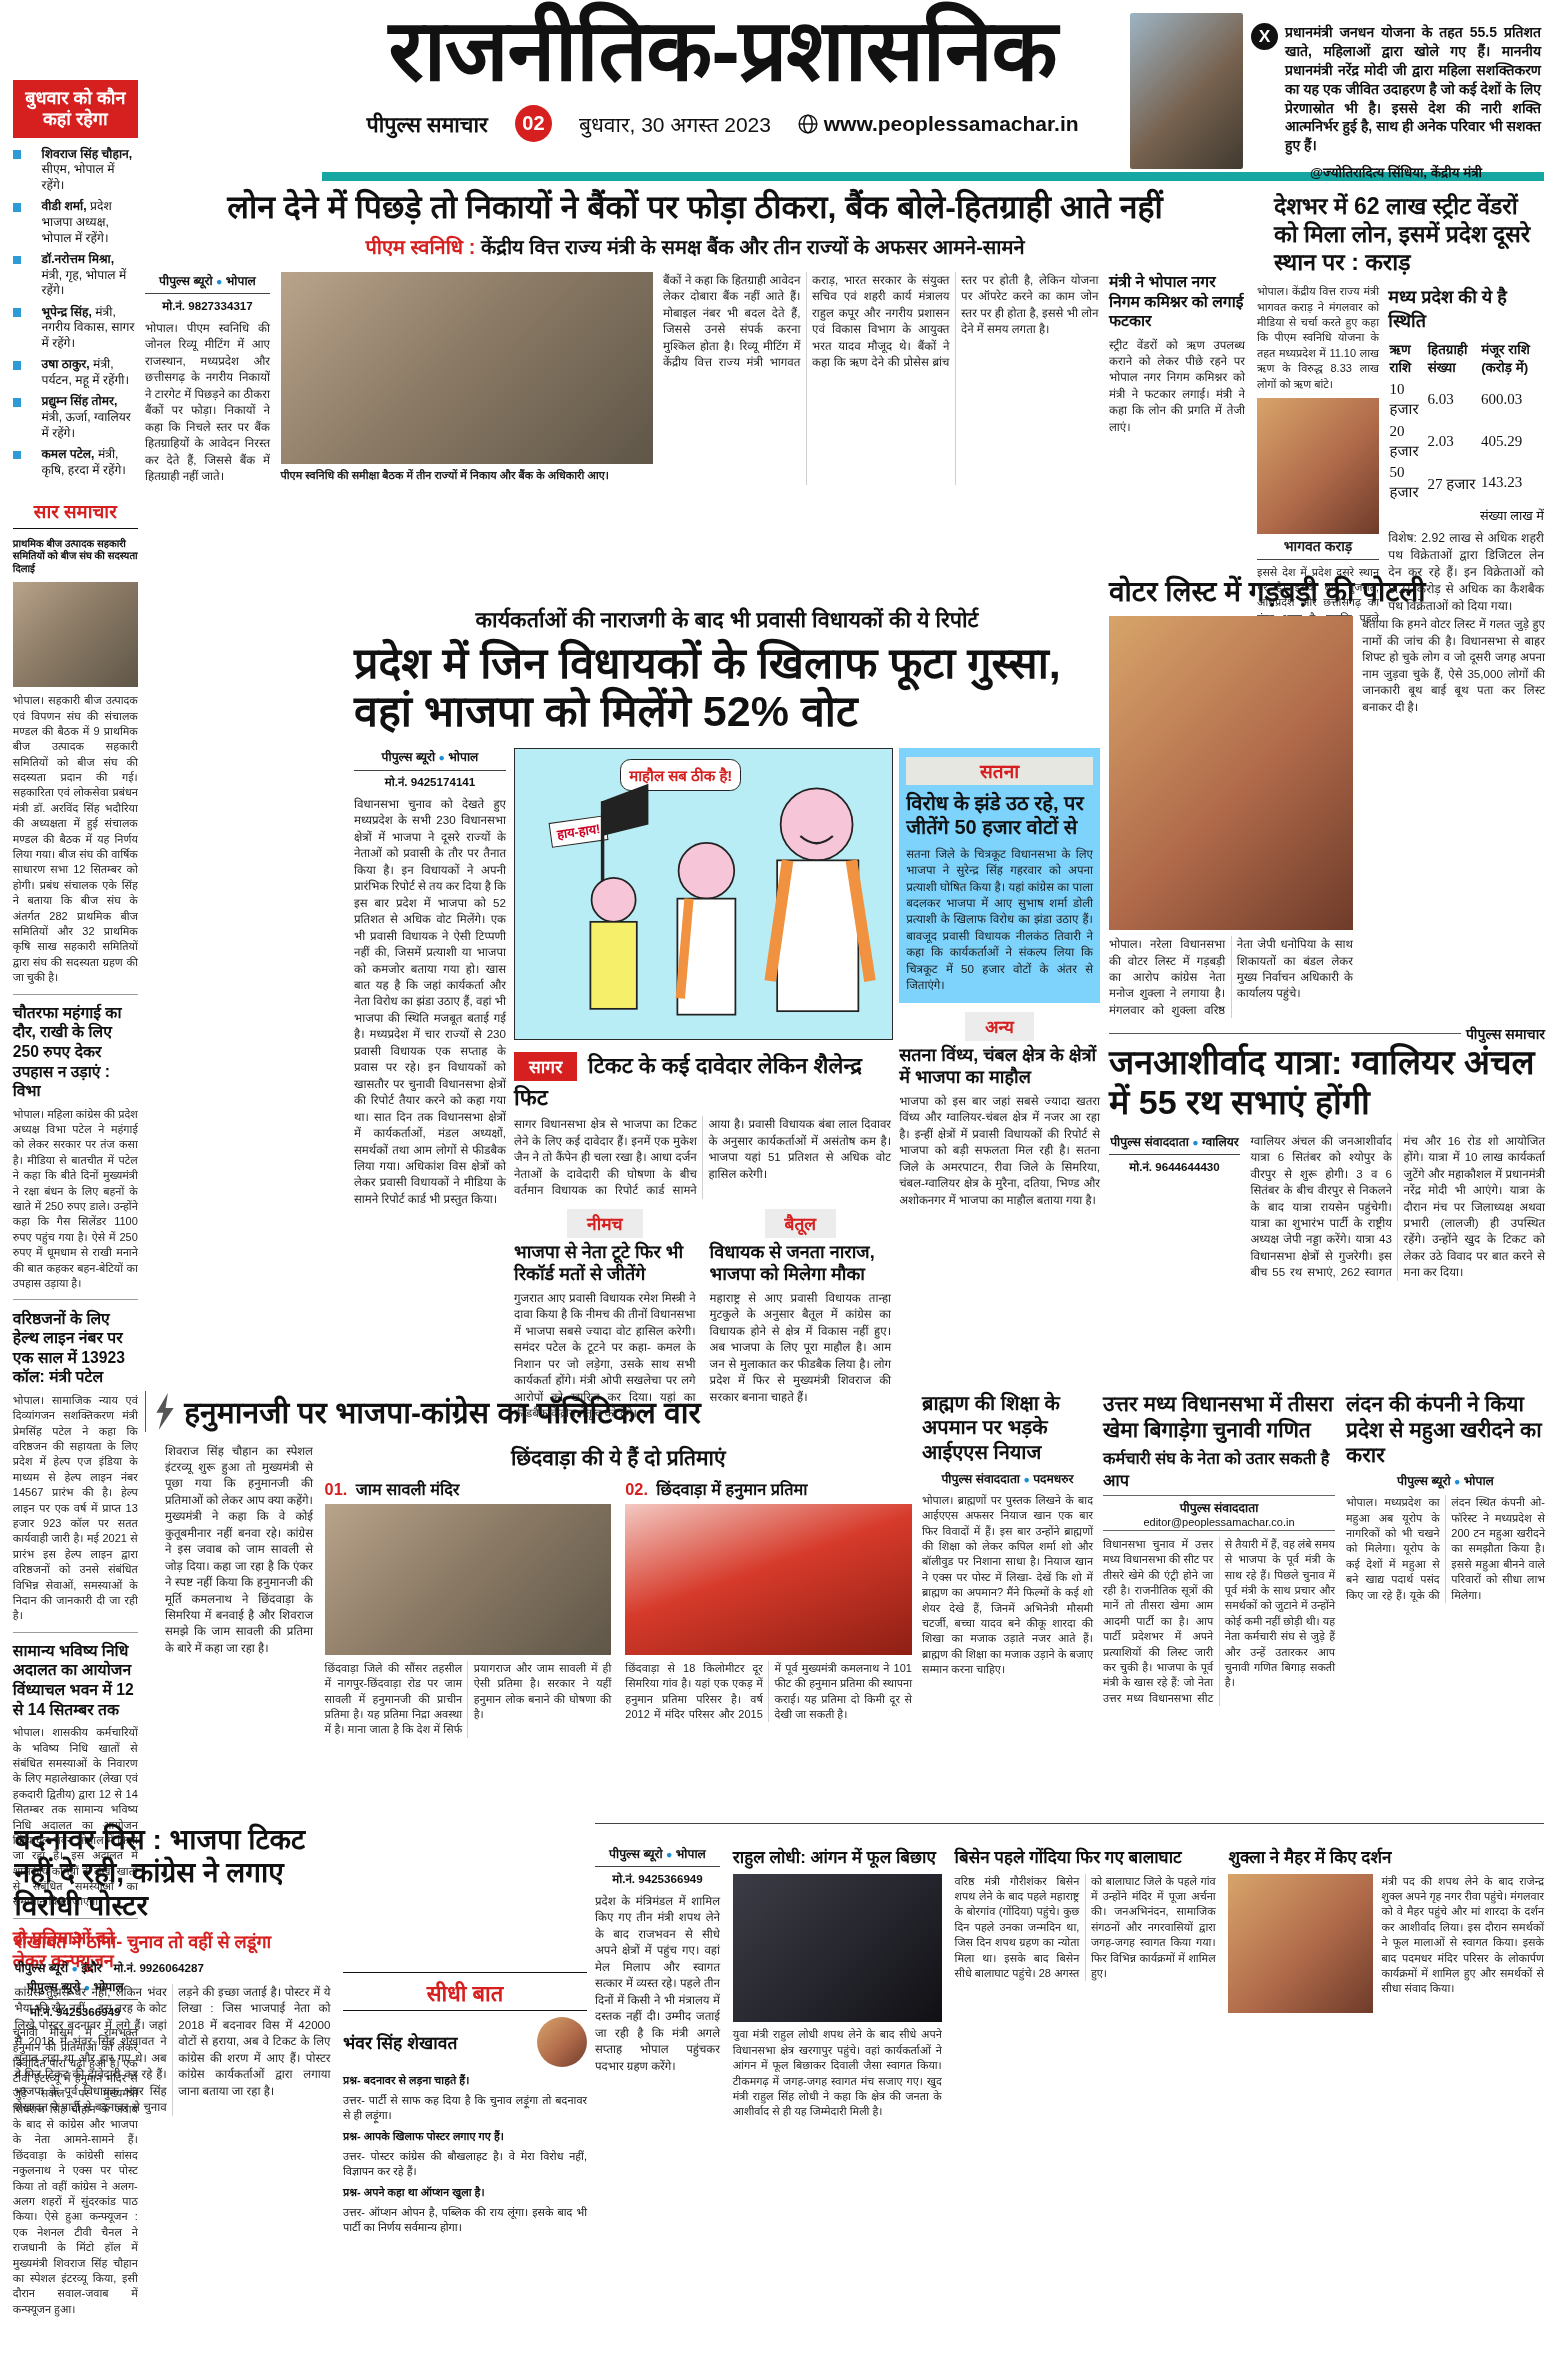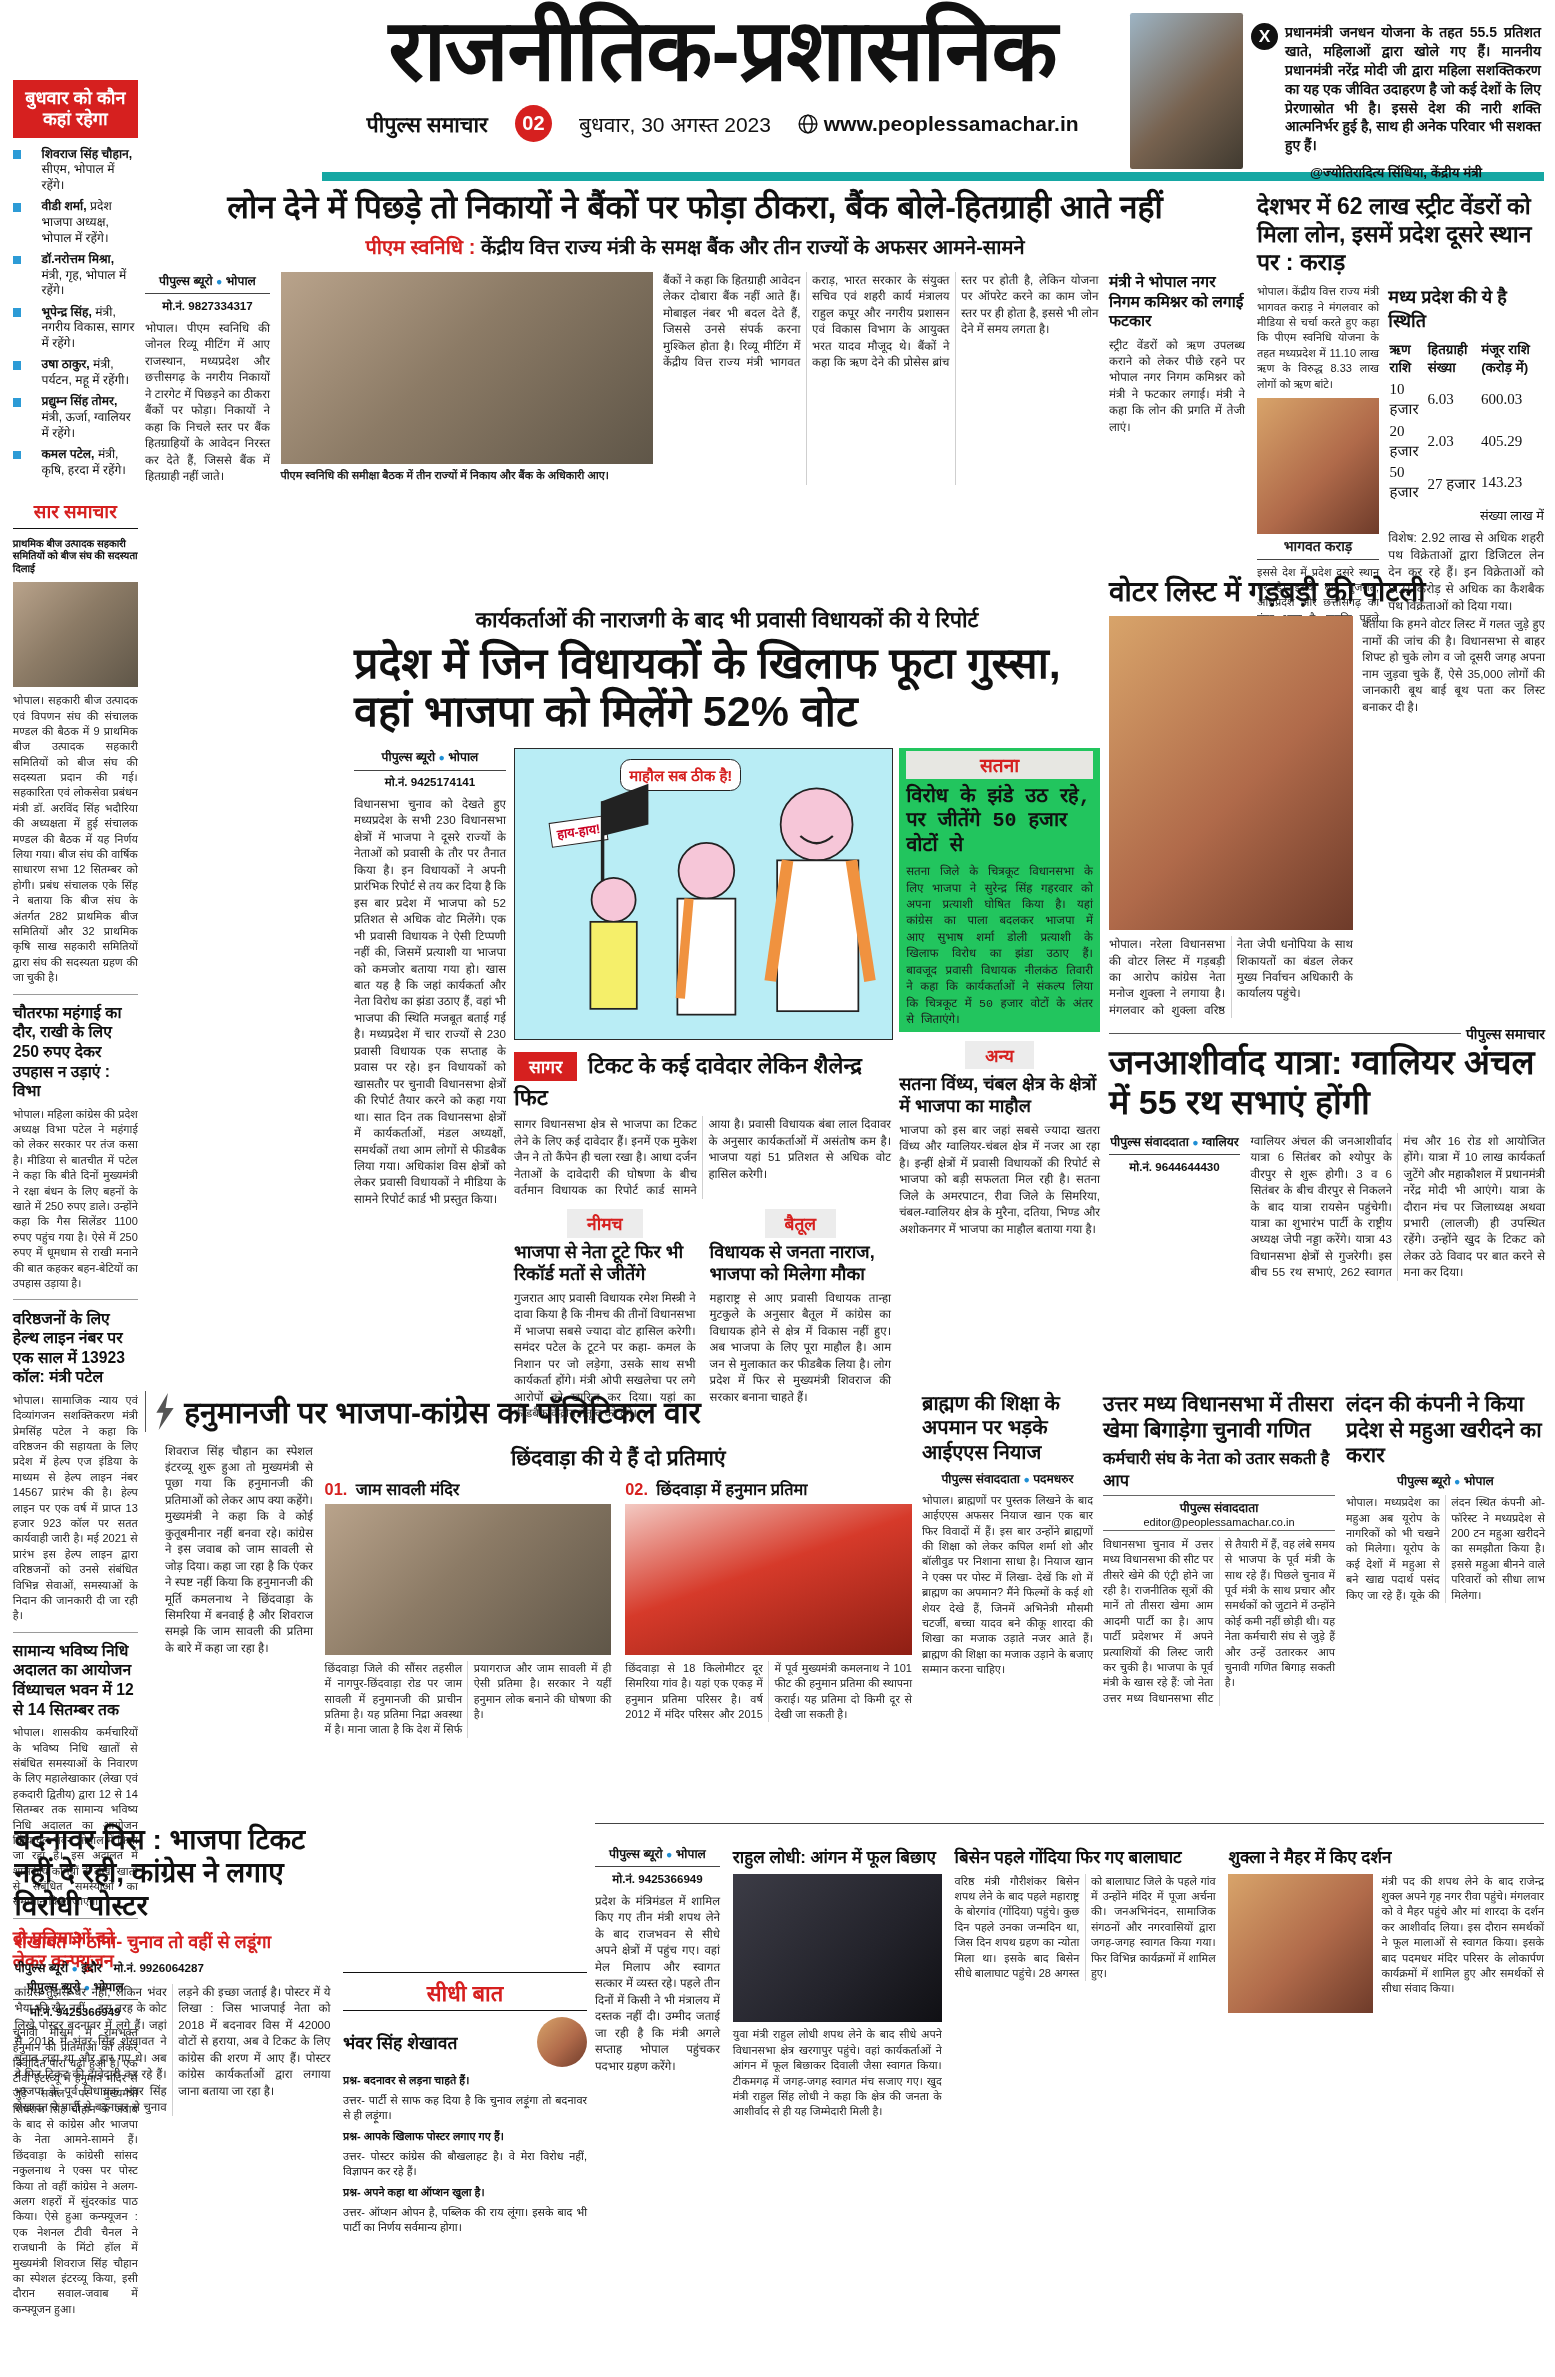--- a/index.html
+++ b/index.html
@@ -155,21 +155,21 @@
       </div>
       <div class="body-txt cols3" style="flex:1 1 auto;">बैंकों ने कहा कि हितग्राही आवेदन लेकर दोबारा बैंक नहीं आते हैं। मोबाइल नंबर भी बदल देते हैं, जिससे उनसे संपर्क करना मुश्किल होता है। रिव्यू मीटिंग में केंद्रीय वित्त राज्य मंत्री भागवत कराड़, भारत सरकार के संयुक्त सचिव एवं शहरी कार्य मंत्रालय राहुल कपूर और नगरीय प्रशासन एवं विकास विभाग के आयुक्त भरत यादव मौजूद थे। बैंकों ने कहा कि ऋण देने की प्रोसेस ब्रांच स्तर पर होती है, लेकिन योजना पर ऑपरेट करने का काम जोन स्तर पर ही होता है, इससे भी लोन देने में समय लगता है।</div>
       <div style="flex:0 0 136px;">
         <div class="b" style="font-size:15.7px;line-height:1.25;">मंत्री ने भोपाल नगर निगम कमिश्नर को लगाई फटकार</div>
         <div class="body-txt" style="margin-top:5.8px;">स्ट्रीट वेंडरों को ऋण उपलब्ध कराने को लेकर पीछे रहने पर भोपाल नगर निगम कमिश्नर को मंत्री ने फटकार लगाई। मंत्री ने कहा कि लोन की प्रगति में तेजी लाएं।</div>
       </div>
     </div>
   </div>
 
   <div class="abs" style="left:1257px;top:192px;width:287px;">
-    <div class="b" style="font-size:23px;line-height:1.22;">देशभर में 62 लाख स्ट्रीट वेंडरों को मिला लोन, इसमें प्रदेश दूसरे स्थान पर : कराड़</div>
+    <div class="b" style="font-size:23px;line-height:1.22;margin-left:17px;">देशभर में 62 लाख स्ट्रीट वेंडरों को मिला लोन, इसमें प्रदेश दूसरे स्थान पर : कराड़</div>
     <div style="display:flex;gap:9.3px;margin-top:8.1px;">
       <div style="flex:0 0 122px;">
         <div class="small-txt">भोपाल। केंद्रीय वित्त राज्य मंत्री भागवत कराड़ ने मंगलवार को मीडिया से चर्चा करते हुए कहा कि पीएम स्वनिधि योजना के तहत मध्यप्रदेश में 11.10 लाख ऋण के विरुद्ध 8.33 लाख लोगों को ऋण बांटे।</div>
         <div class="photo warm" style="width:122px;height:136px;margin-top:5.8px;"></div>
         <div class="caption c" style="margin-top:3.5px;border-bottom:1.2px solid #444;padding-bottom:3.5px;font-size:14px;">भागवत कराड़</div>
         <div class="small-txt" style="margin-top:4.6px;">इससे देश में प्रदेश दूसरे स्थान पर है। इसके बाद गुजरात, आंध्रप्रदेश और छत्तीसगढ़ का नंबर आता है, जबकि पहले स्थान पर उत्तर प्रदेश है।</div>
       </div>
       <div style="flex:1 1 auto;">
         <div class="b" style="font-size:18px;">मध्य प्रदेश की ये है स्थिति</div>
         <table style="width:100%;border-collapse:collapse;font-size:13.4px;margin-top:5.8px;">
@@ -249,21 +249,21 @@
           </div>
           <div style="flex:1;">
             <div class="c"><span class="label-gray">बैतूल</span></div>
             <div class="b" style="font-size:18px;line-height:1.2;margin-top:4.6px;">विधायक से जनता नाराज, भाजपा को मिलेगा मौका</div>
             <div class="body-txt" style="margin-top:4.6px;">महाराष्ट्र से आए प्रवासी विधायक तान्हा मुटकुले के अनुसार बैतूल में कांग्रेस का विधायक होने से क्षेत्र में विकास नहीं हुए। अब भाजपा के लिए पूरा माहौल है। आम जन से मुलाकात कर फीडबैक लिया है। लोग प्रदेश में फिर से मुख्यमंत्री शिवराज की सरकार बनाना चाहते हैं।</div>
           </div>
         </div>
       </div>
 
       <div>
-        <div style="background:#22c55e;padding:3px 7px;font-family:Liberation Mono, monospace;">
+        <div style="background:#7dd3fc;padding:9px 7px;">
           <div class="c b red" style="font-size:19px;background:#e7e7e2;padding:1.2px 0;">सतना</div>
           <div class="b" style="font-size:20px;line-height:1.22;margin-top:5.8px;">विरोध के झंडे उठ रहे, पर जीतेंगे 50 हजार वोटों से</div>
           <div class="body-txt" style="margin-top:5.8px;">सतना जिले के चित्रकूट विधानसभा के लिए भाजपा ने सुरेन्द्र सिंह गहरवार को अपना प्रत्याशी घोषित किया है। यहां कांग्रेस का पाला बदलकर भाजपा में आए सुभाष शर्मा डोली प्रत्याशी के खिलाफ विरोध का झंडा उठाए हैं। बावजूद प्रवासी विधायक नीलकंठ तिवारी ने कहा कि कार्यकर्ताओं ने संकल्प लिया कि चित्रकूट में 50 हजार वोटों के अंतर से जिताएंगे।</div>
         </div>
         <div style="margin-top:9.3px;">
           <div class="c"><span class="label-gray">अन्य</span></div>
           <div class="b" style="font-size:18px;line-height:1.2;margin-top:4.6px;">सतना विंध्य, चंबल क्षेत्र के क्षेत्रों में भाजपा का माहौल</div>
           <div class="body-txt" style="margin-top:4.6px;">भाजपा को इस बार जहां सबसे ज्यादा खतरा विंध्य और ग्वालियर-चंबल क्षेत्र में नजर आ रहा है। इन्हीं क्षेत्रों में प्रवासी विधायकों की रिपोर्ट से भाजपा को बड़ी सफलता मिल रही है। सतना जिले के अमरपाटन, रीवा जिले के सिमरिया, चंबल-ग्वालियर क्षेत्र के मुरैना, दतिया, भिण्ड और अशोकनगर में भाजपा का माहौल बताया गया है।</div>
         </div>
       </div>

